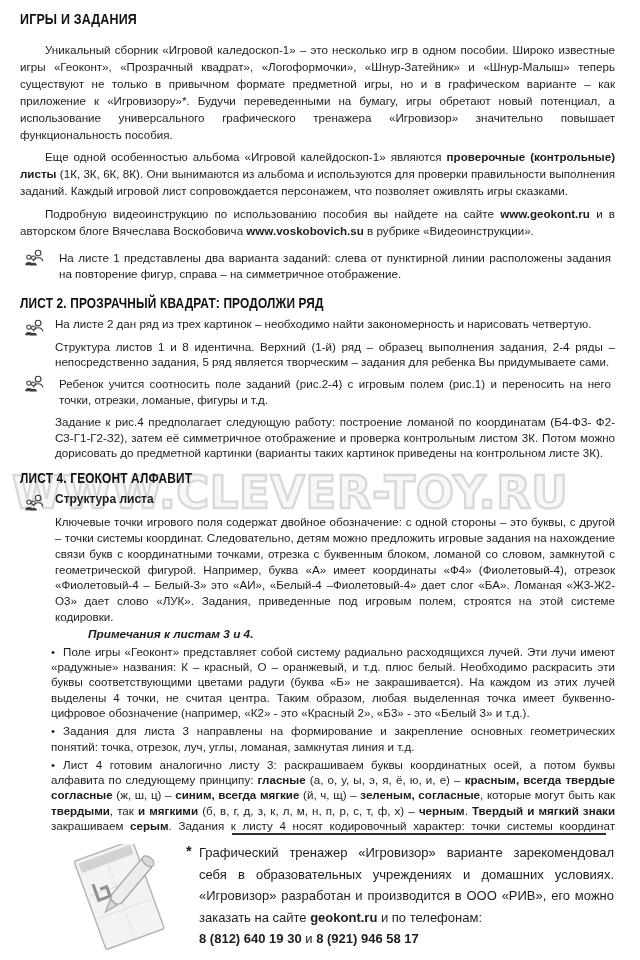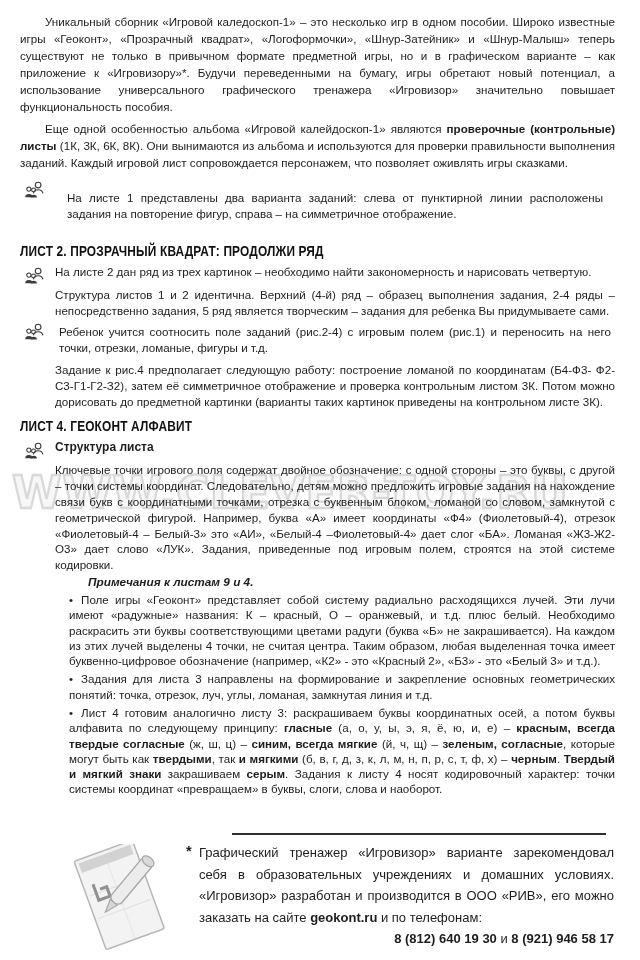--- a/index.html
+++ b/index.html
@@ -27,75 +27,77 @@
   
   .ip{font-size:11.6px;line-height:16.9px;text-align:justify;text-indent:25px;margin:4px 0 6px 0;}
   
   .lrow{display:flex;margin:0 0 2px 0;}
   .licon{width:35px;flex:none;padding:2px 0 0 4px;box-sizing:border-box;}
   .grp{width:21px;height:19px;display:block;}
   .ltext{flex:1;font-size:11.6px;line-height:15.8px;text-align:justify;}
   .subhead{flex:1;font-size:12px;line-height:16px;font-weight:700;}
   .cont{margin:1px 0 2px 35px;font-size:11.6px;line-height:15.8px;text-align:justify;}
   .note-title{margin:2px 0 1px 68px;font-size:11.8px;font-weight:700;font-style:italic;}
-  .bullet{margin:3px 0 1px 49px;font-size:11.6px;line-height:15.3px;text-align:justify;}
+  .bullet{margin:3px 0 1px 31px;font-size:11.6px;line-height:15.3px;text-align:justify;}
   .bmark{padding-right:8px;}
   b{font-weight:700;}
   
   .footer{position:absolute;left:0;top:833px;width:640px;z-index:2;background:#fff;}
   .frule{margin:0 34px 0 232px;border-top:2.5px solid #2e2e2e;}
   .frow{display:flex;margin-top:7px;padding:0 26px 0 60px;}
   .sketch{width:126px;flex:none;margin-top:2px;}
   .ftxt{flex:1;display:flex;}
   .ast{width:13px;flex:none;font-size:14.5px;font-weight:700;padding-top:1px;}
   .fpar{flex:1;font-size:13px;line-height:21.5px;text-align:justify;}
-  .fphones{text-align:right;font-weight:700;}
+  .fphones{text-align:left;font-weight:700;}
   .fphones .reg{font-weight:400;}
 </style>
 </head>
 <body>
 
 <div class="page">
 
   <div class="watermark">WWW.CLEVER-TOY.RU</div>
 
   <div class="content">
+    <div class="hwrap"><span class="h-main">ИГРЫ И ЗАДАНИЯ</span></div>
 
     <p class="ip">Уникальный сборник «Игровой каледоскоп-1» – это несколько игр в одном пособии. Широко известные игры «Геоконт», «Прозрачный квадрат», «Логоформочки», «Шнур-Затейник» и «Шнур-Малыш» теперь существуют не только в привычном формате предметной игры, но и в графическом варианте – как приложение к «Игровизору»*. Будучи переведенными на бумагу, игры обретают новый потенциал, а использование универсального графического тренажера «Игровизор» значительно повышает функциональность пособия.</p>
     <p class="ip"><span>Еще одной особенностью альбома «Игровой калейдоскоп-1» являются </span><b>проверочные (контрольные) листы</b><span> (1К, 3К, 6К, 8К). Они вынимаются из альбома и используются для проверки правильности выполнения заданий. Каждый игровой лист сопровождается персонажем, что позволяет оживлять игры сказками.</span></p>
+    <p class="ip"><span>Подробную видеоинструкцию по использованию пособия вы найдете на сайте </span><b>www.geokont.ru</b><span> и в авторском блоге Вячеслава Воскобовича </span><b>www.voskobovich.su</b><span> в рубрике «Видеоинструкции».</span></p>
 
     <div class="lrow">
       <span class="licon">
         <svg class="grp" viewBox="0 0 26 22">
           <circle cx="17.5" cy="5.5" r="3.5" fill="none" stroke="#3c3c3c" stroke-width="1.4"></circle>
           <path d="M11.6 15.8 a6 5.4 0 0 1 11.8 0" fill="none" stroke="#3c3c3c" stroke-width="1.4"></path>
           <circle cx="6" cy="10.5" r="2.6" fill="none" stroke="#3c3c3c" stroke-width="1.3"></circle>
           <circle cx="11.8" cy="11.6" r="2.4" fill="none" stroke="#3c3c3c" stroke-width="1.3"></circle>
           <path d="M1.6 20.6 a4.5 4 0 0 1 9 0 z" fill="#3c3c3c"></path>
           <path d="M8 21 a4 3.6 0 0 1 8 0 z" fill="#3c3c3c"></path>
         </svg>
       </span>
-      <p class="ltext" style="margin:12px">На листе 1 представлены два варианта заданий: слева от пунктирной линии расположены задания на повторение фигур, справа – на симметричное отображение.</p>
+      <p class="ltext" style="margin:4px">На листе 1 представлены два варианта заданий: слева от пунктирной линии расположены задания на повторение фигур, справа – на симметричное отображение.</p>
     </div>
 
     <div class="hwrap"><span class="h-sect">ЛИСТ 2. ПРОЗРАЧНЫЙ КВАДРАТ: ПРОДОЛЖИ РЯД</span></div>
     <div class="lrow">
       <span class="licon">
         <svg class="grp" viewBox="0 0 26 22">
           <circle cx="17.5" cy="5.5" r="3.5" fill="none" stroke="#3c3c3c" stroke-width="1.4"></circle>
           <path d="M11.6 15.8 a6 5.4 0 0 1 11.8 0" fill="none" stroke="#3c3c3c" stroke-width="1.4"></path>
           <circle cx="6" cy="10.5" r="2.6" fill="none" stroke="#3c3c3c" stroke-width="1.3"></circle>
           <circle cx="11.8" cy="11.6" r="2.4" fill="none" stroke="#3c3c3c" stroke-width="1.3"></circle>
           <path d="M1.6 20.6 a4.5 4 0 0 1 9 0 z" fill="#3c3c3c"></path>
           <path d="M8 21 a4 3.6 0 0 1 8 0 z" fill="#3c3c3c"></path>
         </svg>
       </span>
       <p class="ltext" style="margin:0">На листе 2 дан ряд из трех картинок – необходимо найти закономерность и нарисовать четвертую.</p>
     </div>
-    <p class="cont">Структура листов 1 и 2 идентична. Верхний (4-й) ряд – образец выполнения задания, 2-4 ряды – непосредственно задания, 5 ряд является творческим – задания для ребенка Вы придумываете сами.</p>
+    <p class="cont">Структура листов 1 и 8 идентична. Верхний (1-й) ряд – образец выполнения задания, 2-4 ряды – непосредственно задания, 5 ряд является творческим – задания для ребенка Вы придумываете сами.</p>
 
     <div class="lrow">
       <span class="licon">
         <svg class="grp" viewBox="0 0 26 22">
           <circle cx="17.5" cy="5.5" r="3.5" fill="none" stroke="#3c3c3c" stroke-width="1.4"></circle>
           <path d="M11.6 15.8 a6 5.4 0 0 1 11.8 0" fill="none" stroke="#3c3c3c" stroke-width="1.4"></path>
           <circle cx="6" cy="10.5" r="2.6" fill="none" stroke="#3c3c3c" stroke-width="1.3"></circle>
           <circle cx="11.8" cy="11.6" r="2.4" fill="none" stroke="#3c3c3c" stroke-width="1.3"></circle>
           <path d="M1.6 20.6 a4.5 4 0 0 1 9 0 z" fill="#3c3c3c"></path>
           <path d="M8 21 a4 3.6 0 0 1 8 0 z" fill="#3c3c3c"></path>
@@ -113,21 +115,21 @@
           <path d="M11.6 15.8 a6 5.4 0 0 1 11.8 0" fill="none" stroke="#3c3c3c" stroke-width="1.4"></path>
           <circle cx="6" cy="10.5" r="2.6" fill="none" stroke="#3c3c3c" stroke-width="1.3"></circle>
           <circle cx="11.8" cy="11.6" r="2.4" fill="none" stroke="#3c3c3c" stroke-width="1.3"></circle>
           <path d="M1.6 20.6 a4.5 4 0 0 1 9 0 z" fill="#3c3c3c"></path>
           <path d="M8 21 a4 3.6 0 0 1 8 0 z" fill="#3c3c3c"></path>
         </svg>
       </span>
       <p class="subhead" style="margin:0">Структура листа</p>
     </div>
     <p class="cont">Ключевые точки игрового поля содержат двойное обозначение: с одной стороны – это буквы, с другой – точки системы координат. Следовательно, детям можно предложить игровые задания на нахождение связи букв с координатными точками, отрезка с буквенным блоком, ломаной со словом, замкнутой с геометрической фигурой. Например, буква «А» имеет координаты «Ф4» (Фиолетовый-4), отрезок «Фиолетовый-4 – Белый-3» это «АИ», «Белый-4 –Фиолетовый-4» дает слог «БА». Ломаная «Ж3-Ж2-О3» дает слово «ЛУК». Задания, приведенные под игровым полем, строятся на этой системе кодировки.</p>
-    <p class="note-title">Примечания к листам 9 и 4.</p>
+    <p class="note-title">Примечания к листам 3 и 4.</p>
 
     <p class="bullet"><span class="bmark">•</span><span><span>Поле игры «Геоконт» представляет собой систему радиально расходящихся лучей. Эти лучи имеют «радужные» названия: К – красный, О – оранжевый, и т.д. плюс белый. Необходимо раскрасить эти буквы соответствующими цветами радуги (буква «Б» не закрашивается). На каждом из этих лучей выделены 4 точки, не считая центра. Таким образом, любая выделенная точка имеет буквенно-цифровое обозначение (например, «К2» - это «Красный 2», «Б3» - это «Белый 3» и т.д.).</span></span></p>
     <p class="bullet"><span class="bmark">•</span><span><span>Задания для листа 3 направлены на формирование и закрепление основных  геометрических понятий: точка, отрезок, луч, углы, ломаная, замкнутая линия и т.д.</span></span></p>
     <p class="bullet"><span class="bmark">•</span><span><span>Лист 4 готовим аналогично листу 3: раскрашиваем буквы координатных осей, а потом буквы алфавита по следующему принципу: </span><b>гласные</b><span> (а, о, у, ы, э, я, ё, ю, и, е) – </span><b>красным, всегда твердые согласные</b><span> (ж, ш, ц)  – </span><b>синим, всегда мягкие</b><span> (й, ч, щ)  – </span><b>зеленым, согласные</b><span>, которые могут быть как </span><b>твердыми</b><span>, так </span><b>и мягкими</b><span> (б, в, г, д,  з, к, л, м, н, п, р, с, т, ф, х) – </span><b>черным</b><span>. </span><b>Твердый и мягкий знаки</b><span> закрашиваем </span><b>серым</b><span>. Задания к листу 4 носят кодировочный характер: точки системы координат «превращаем» в буквы, слоги, слова и наоборот.</span></span></p>
   </div>
 
   <div class="footer">
     <div class="frule"></div>
     <div class="frow">
       <div class="sketch">

